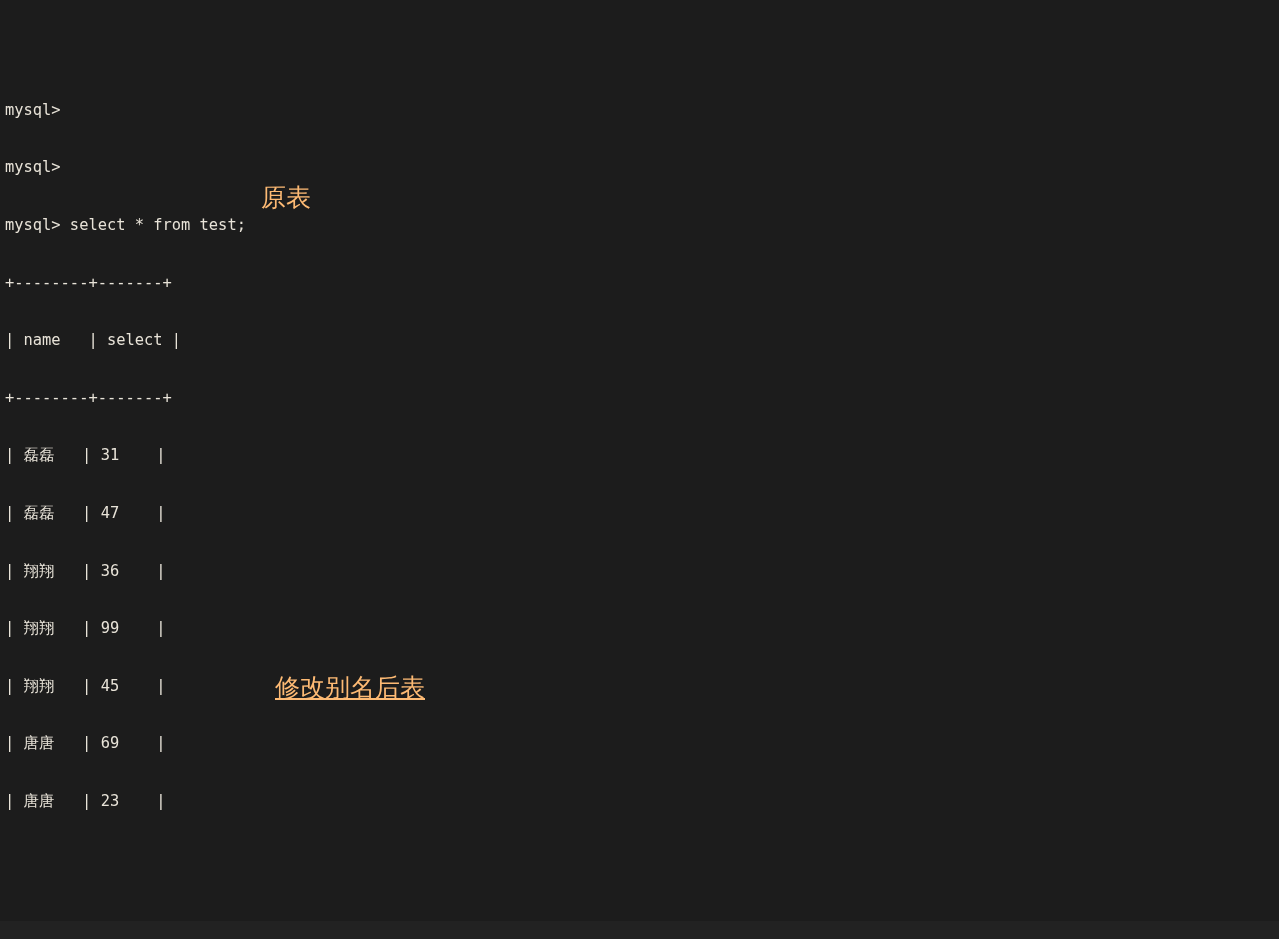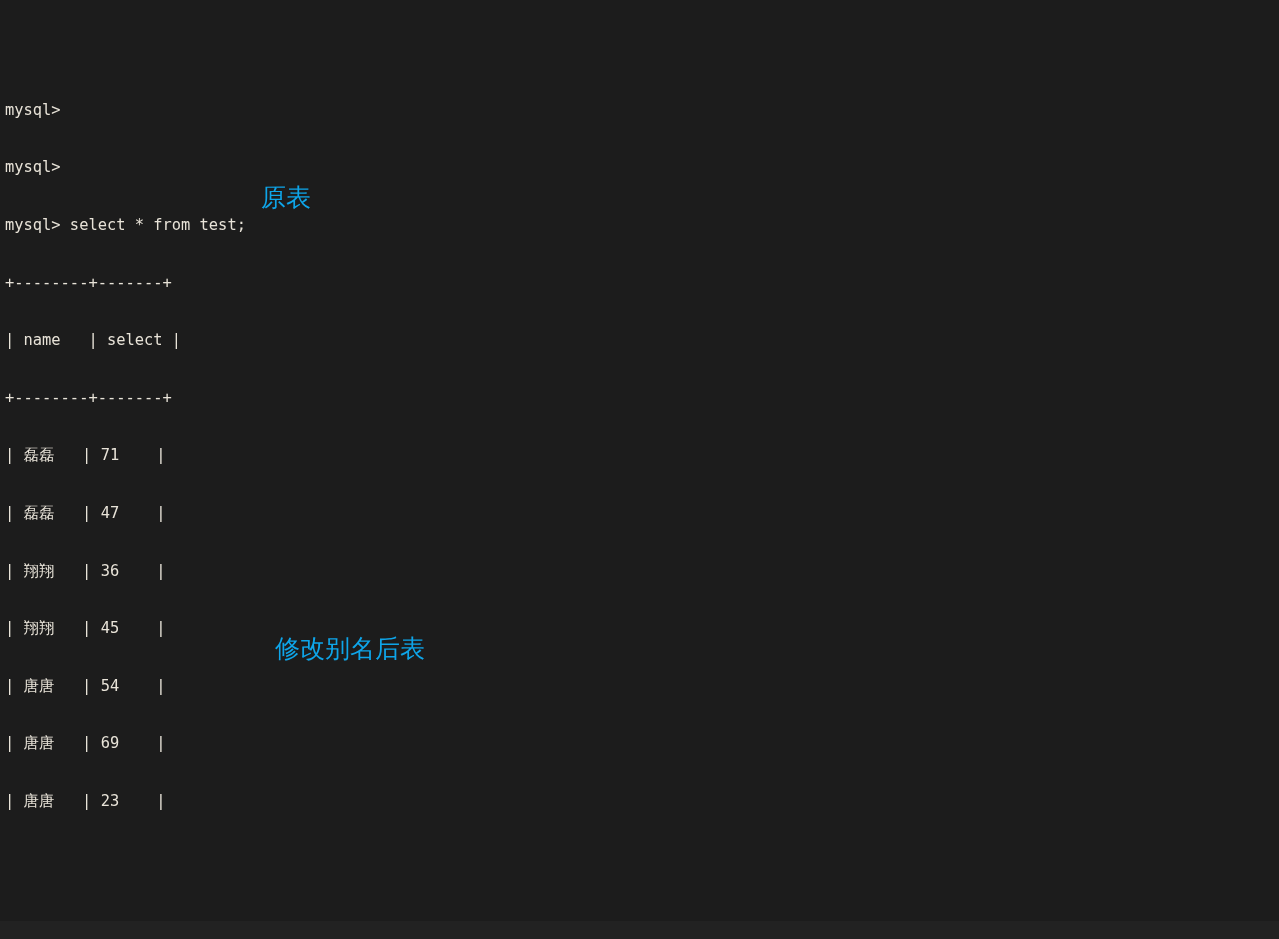--- a/index.html
+++ b/index.html
@@ -34,50 +34,50 @@
     white-space: pre;
     letter-spacing: 0px;
     z-index: 2;
   }
   .line {
     height: 19.2px;
     white-space: pre;
   }
   .annot {
     position: absolute;
-    color: #0ea5e9;
+    color: #fdba74;
     font-family: "DejaVu Sans", "Liberation Sans", sans-serif;
     font-size: 25px;
     font-weight: 400;
     line-height: 1;
     white-space: pre;
     z-index: 3;
   }
   #annot-original { left: 261px; top: 185px; }
-  #annot-aliased  { left: 275px; top: 636px; }
+  #annot-aliased  { left: 275px; top: 675px; text-decoration: underline; }
 </style>
 </head>
 <body>
 
 <div id="screen">
 
   <div id="terminal">
 
     
     <div class="line">mysql&gt;</div>
     <div class="line">mysql&gt;</div>
     <div class="line">mysql&gt; select * from test;</div>
     <div class="line">+--------+-------+</div>
     <div class="line">| name   | select |</div>
     <div class="line">+--------+-------+</div>
-    <div class="line">| 磊磊   | 71    |</div>
+    <div class="line">| 磊磊   | 31    |</div>
     <div class="line">| 磊磊   | 47    |</div>
     <div class="line">| 翔翔   | 36    |</div>
+    <div class="line">| 翔翔   | 99    |</div>
     <div class="line">| 翔翔   | 45    |</div>
-    <div class="line">| 唐唐   | 54    |</div>
     <div class="line">| 唐唐   | 69    |</div>
     <div class="line">| 唐唐   | 23    |</div>
     
     
     
     
     
     
     
     

